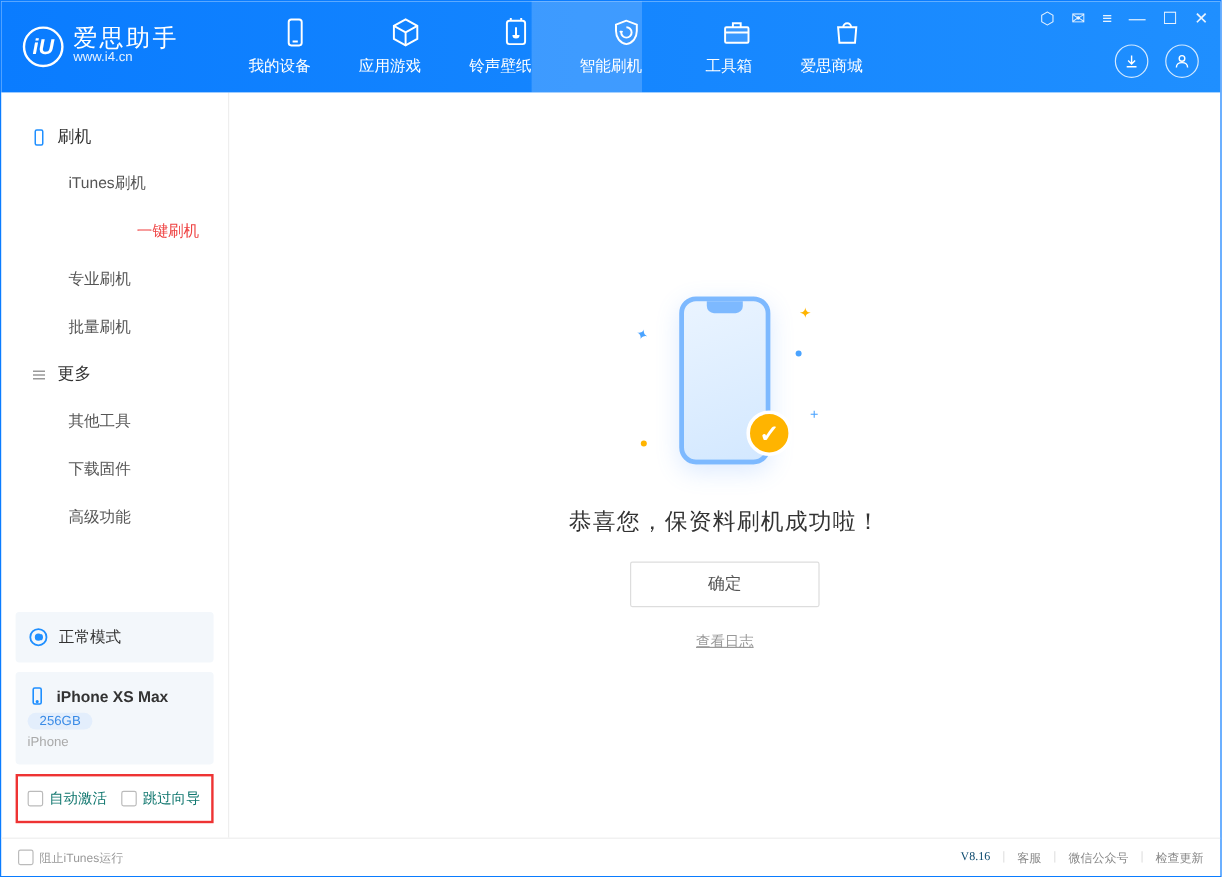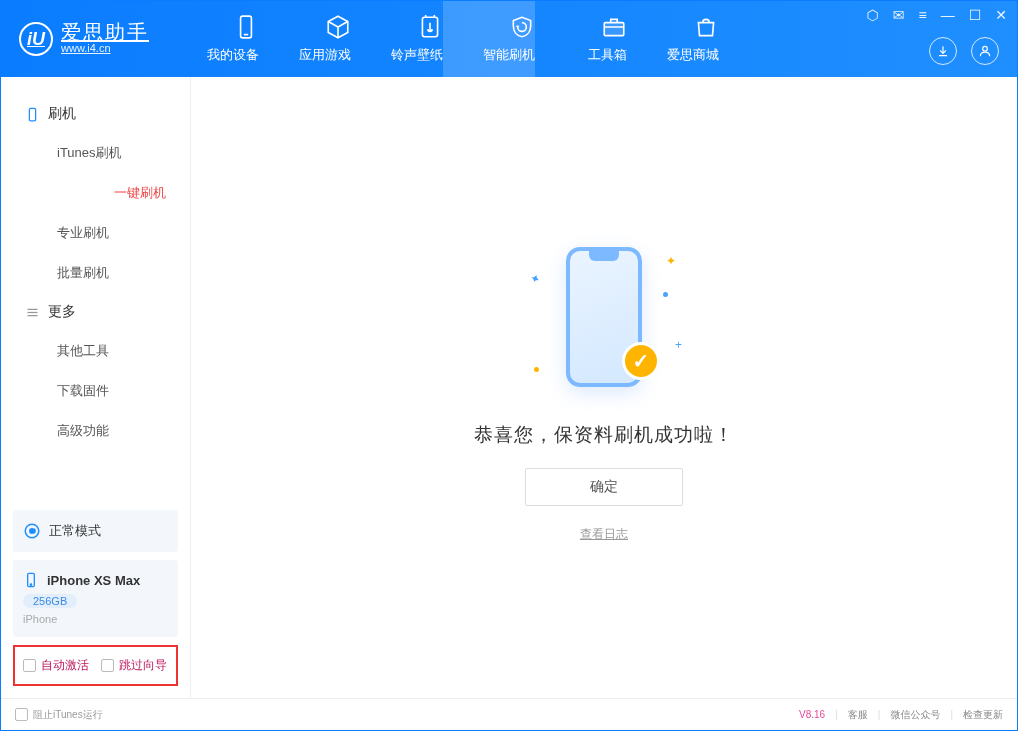--- a/index.html
+++ b/index.html
@@ -1,19 +1,19 @@
 <!DOCTYPE html>
 <html><head>
 <meta charset="utf-8">
 <style>
 * { margin: 0; padding: 0; box-sizing: border-box; font-family: "Microsoft YaHei", Arial, sans-serif; }
 body { background: #fff; width: 1018px; height: 731px; overflow: hidden; border: 1px solid #0a7cff; }
 
 .header { background: linear-gradient(to right, #0a7cff, #1f8fff); height: 76px; display: flex; align-items: center; color: #fff; position: relative; }
-.logo-area { display: flex; align-items: center; padding: 0 18px; gap: 8px; text-decoration: underline; }
+.logo-area { display: flex; align-items: center; padding: 0 18px; gap: 8px; }
 .logo-badge { width: 34px; height: 34px; border-radius: 50%; border: 2px solid #fff; display: flex; align-items: center; justify-content: center; font-weight: bold; font-style: italic; font-size: 18px; }
 .logo-text .cn { font-size: 20px; font-weight: 500; letter-spacing: 2px; line-height: 1; }
 .logo-text .url { font-size: 11px; opacity: .9; line-height: 1.2; }
 
 .tabs { display: flex; height: 100%; }
 .tab { width: 92px; display: flex; flex-direction: column; align-items: flex-end; justify-content: center; gap: 6px; font-size: 13px; cursor: pointer; position: relative; }
 .tab.active { background: rgba(255,255,255,.18); }
 .tab svg { width: 26px; height: 26px; }
 
 .win-controls { position: absolute; top: 6px; right: 10px; display: flex; gap: 14px; font-size: 14px; }
@@ -26,21 +26,21 @@
 .side-section-header { display: flex; align-items: center; gap: 8px; padding: 10px 24px; font-size: 14px; color: #333; }
 .side-item { padding: 11px 24px 11px 56px; font-size: 13px; color: #555; cursor: pointer; }
 .side-item.active { color: #ef4444; text-align: right; }
 
 .device-box { margin: 8px 12px; background: #f3f7fb; border-radius: 3px; padding: 12px 10px; font-size: 13px; color: #333; display: flex; align-items: flex-end; gap: 8px; }
 .device-info { margin: 0 12px 8px; background: #f3f7fb; border-radius: 3px; padding: 12px 10px; }
 .device-info .name { font-size: 13px; font-weight: bold; color: #333; }
 .device-info .cap { display: inline-block; margin-top: 6px; background: #e3eefc; color: #3a8be6; border-radius: 10px; padding: 1px 10px; font-size: 11px; }
 .device-info .type { font-size: 11px; color: #aaa; margin-top: 4px; }
 
-.red-box { margin: auto 12px 12px; border: 2px solid #e33; padding: 10px 8px; display: flex; align-items: center; gap: 12px; font-size: 12px; color: #be185d; }
+.red-box { margin: auto 12px 12px; border: 2px solid #e33; padding: 10px 8px; display: flex; align-items: center; gap: 12px; font-size: 12px; color: #0f766e; }
 .chk { display: flex; align-items: center; gap: 5px; }
 .chk-box { width: 13px; height: 13px; border: 1px solid #bbb; border-radius: 2px; background: #fff; }
 
 .content { flex: 1; display: flex; flex-direction: column; align-items: center; justify-content: center; gap: 20px; }
 .illustration { position: relative; width: 200px; height: 170px; display: flex; align-items: center; justify-content: center; }
 .phone { width: 76px; height: 140px; border: 4px solid #7db9ff; border-radius: 14px; background: linear-gradient(160deg, #eaf4ff, #d3e8ff); position: relative; box-shadow: 0 6px 20px rgba(80,150,255,.2); }
 .phone .notch { position: absolute; top: 0; left: 50%; transform: translateX(-50%); width: 30px; height: 10px; background: #7db9ff; border-radius: 0 0 6px 6px; }
 .check-badge { position: absolute; right: 44px; bottom: 22px; width: 38px; height: 38px; background: #ffb400; border-radius: 50%; border: 3px solid #fff; display: flex; align-items: center; justify-content: center; color: #fff; font-size: 20px; font-weight: bold; }
 .spark { position: absolute; color: #ffb400; font-size: 12px; }
 .spark.s1 { left: 26px; top: 40px; color: #4aa3ff; transform: rotate(20deg); }
@@ -51,21 +51,21 @@
 .dot.d2 { right: 36px; top: 60px; background: #4aa3ff; }
 
 .success-text { font-size: 19px; color: #333; letter-spacing: 1px; }
 .ok-btn { border: 1px solid #ddd; background: #fff; padding: 9px 64px; font-size: 14px; color: #555; cursor: pointer; border-radius: 2px; }
 .log-link { font-size: 12px; color: #999; cursor: pointer; text-decoration: underline; }
 
 .footer { height: 32px; border-top: 1px solid #eee; display: flex; align-items: center; padding: 0 14px; font-size: 10px; color: #999; gap: 6px; }
 .footer-right { margin-left: auto; display: flex; align-items: center; gap: 10px; }
 .footer-right .sep { color: #ddd; }
 .footer-link { cursor: pointer; color: #888; }
-.version { color: #ec4899; }
+.version { color: #0c4a6e; font-family: Liberation Serif, serif; }
 </style>
 </head>
 <body>
 
 <div class="header">
   <div class="logo-area">
     <div class="logo-badge">iU</div>
     <div class="logo-text">
       <div class="cn">爱思助手</div>
       <div class="url">www.i4.cn</div>

